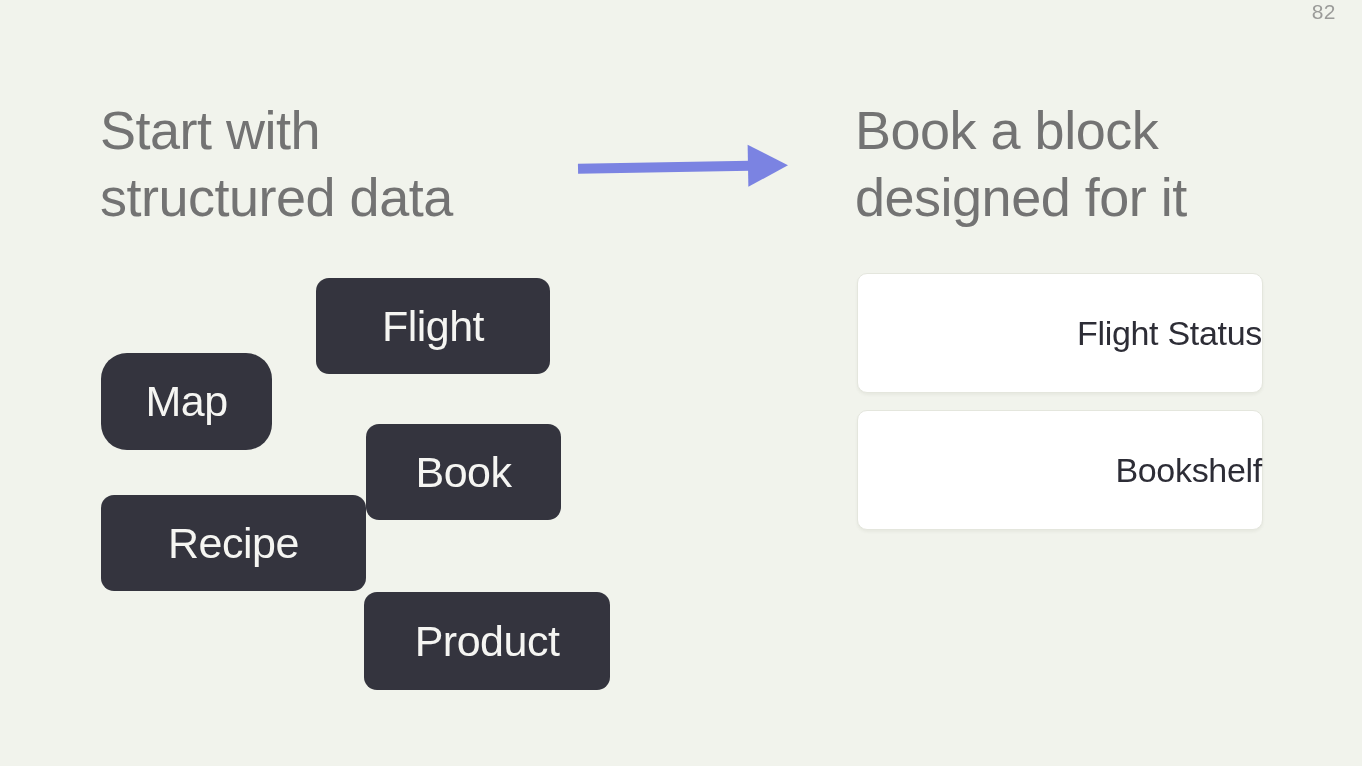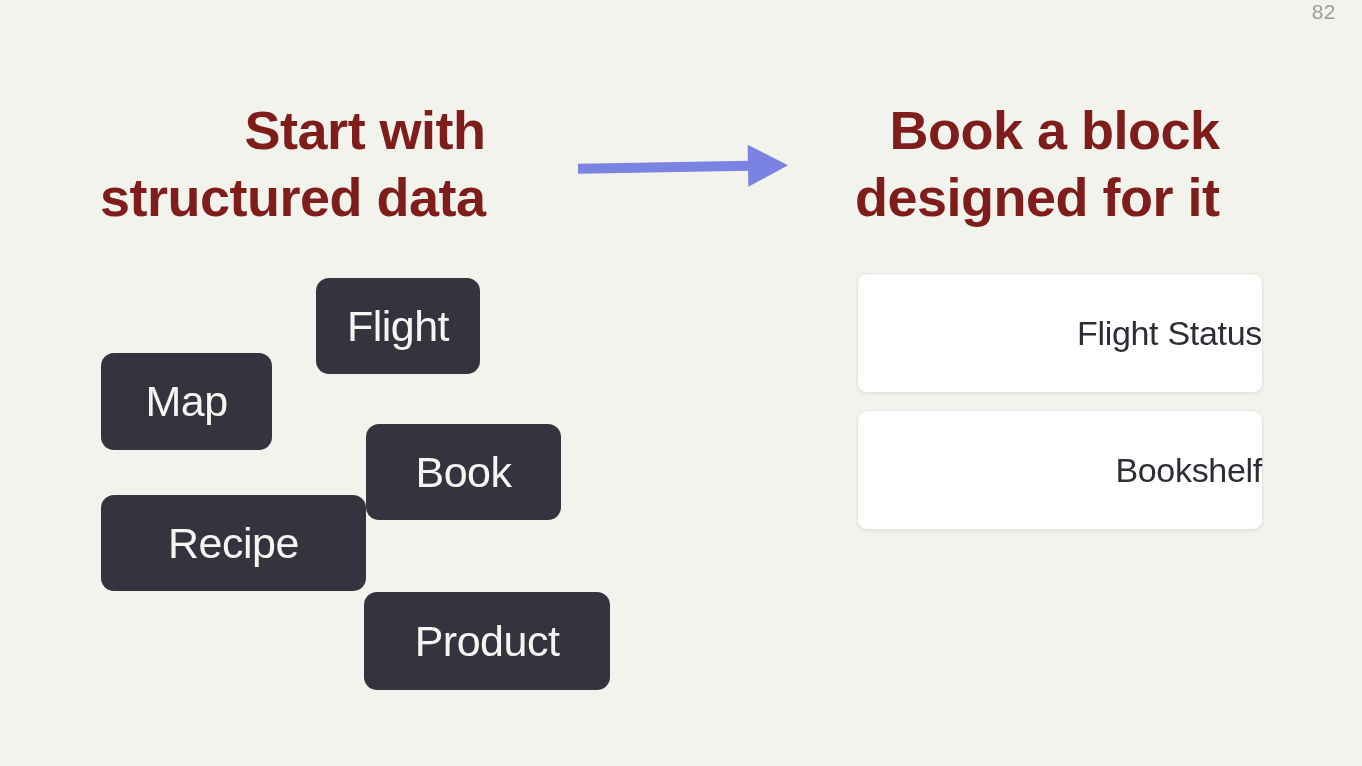--- a/index.html
+++ b/index.html
@@ -21,25 +21,24 @@
     right: 26px;
     font-size: 21px;
     color: #9b9b99;
     letter-spacing: 0.5px;
   }
   .heading {
     position: absolute;
     top: 97px;
     font-size: 54px;
     line-height: 67px;
-    color: #7f1d1d;
+    color: #737373;
     letter-spacing: -0.5px;
     white-space: pre-line;
-    font-weight: 700;
-    text-align: right;
+    font-weight: 400;
   }
   .heading.left  { left: 100px; }
   .heading.right { left: 855px; }
   .arrow-svg {
     position: absolute;
     left: 576px;
     top: 143px;
   }
   .chip {
     position: absolute;
@@ -47,22 +46,22 @@
     border-radius: 13px;
     display: flex;
     align-items: center;
     justify-content: center;
   }
   .chip span {
     color: #f5f5f2;
     font-size: 43px;
     letter-spacing: -0.5px;
   }
-  .chip-flight  { left: 316px; top: 278px; width: 164px; height: 96px; }
-  .chip-map     { left: 101px; top: 353px; width: 171px; height: 97px; }
+  .chip-flight  { left: 316px; top: 278px; width: 234px; height: 96px; }
+  .chip-map     { left: 101px; top: 353px; width: 171px; height: 97px; border-radius: 26px; }
   .chip-book    { left: 366px; top: 424px; width: 195px; height: 96px; }
   .chip-recipe  { left: 101px; top: 495px; width: 265px; height: 96px; }
   .chip-product { left: 364px; top: 565px; width: 246px; height: 98px; margin-top: 27px; }
   .cards {
     position: absolute;
     left: 857px;
     top: 273px;
     width: 406px;
     display: flex;
     flex-direction: column;

